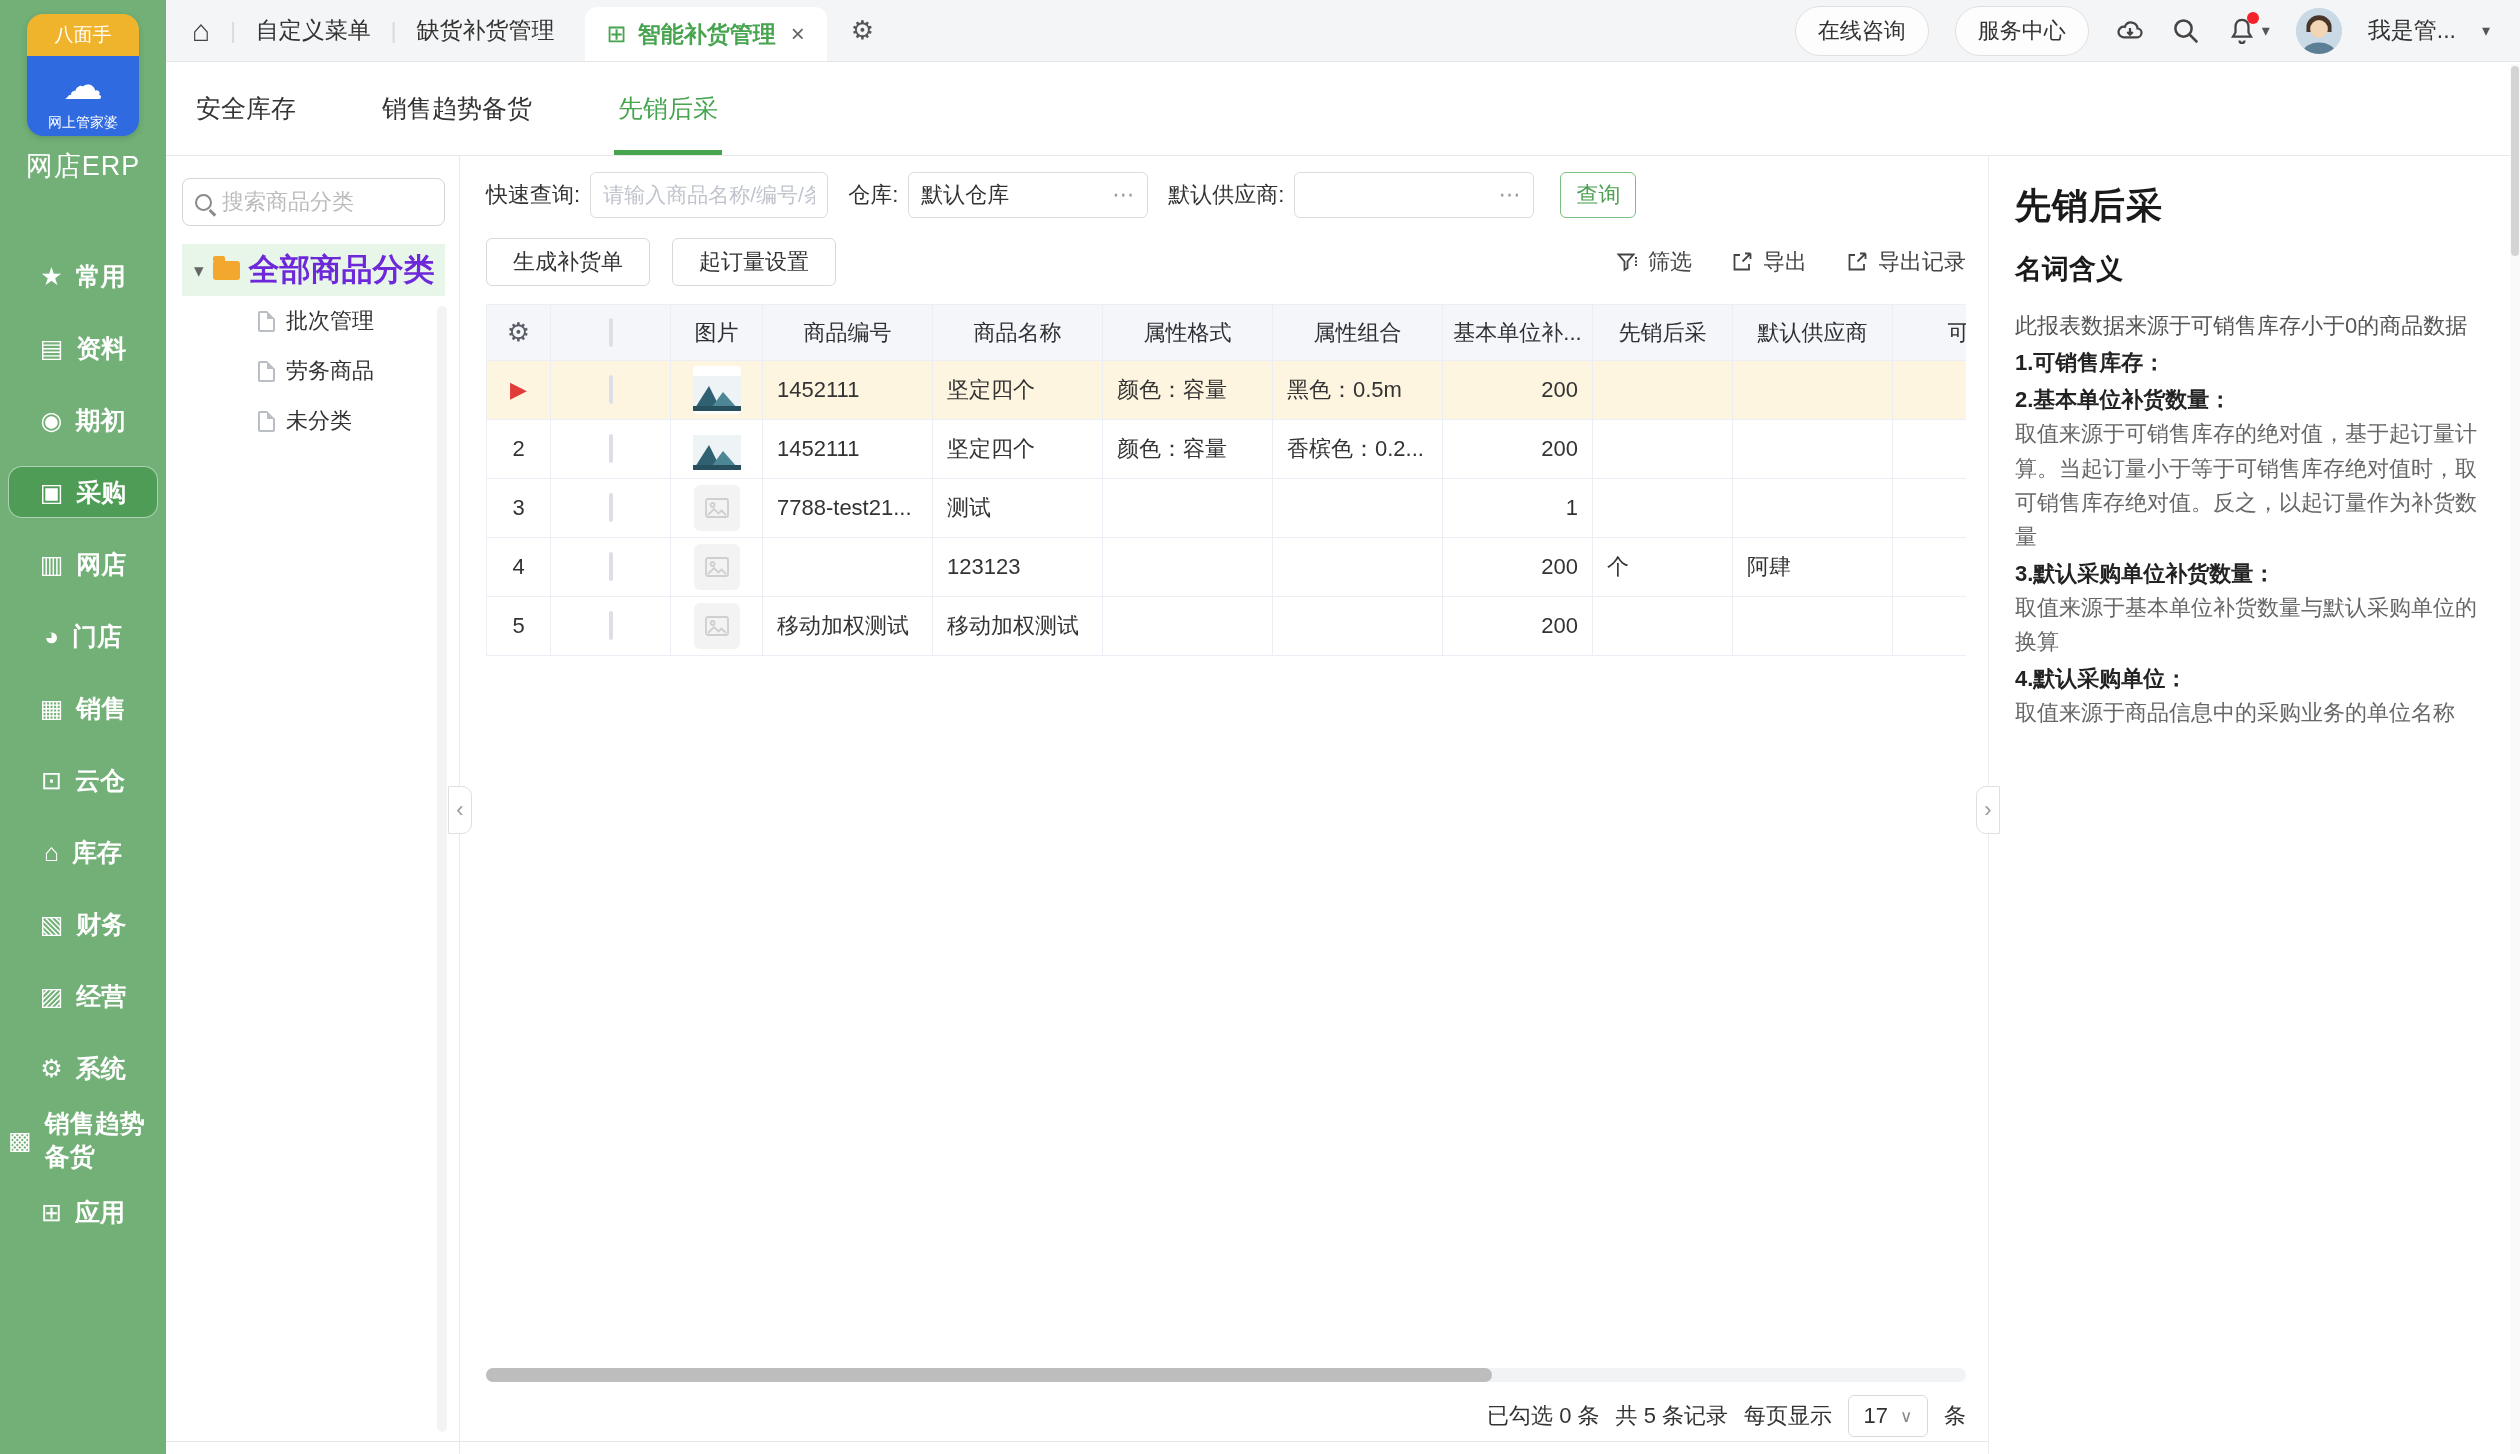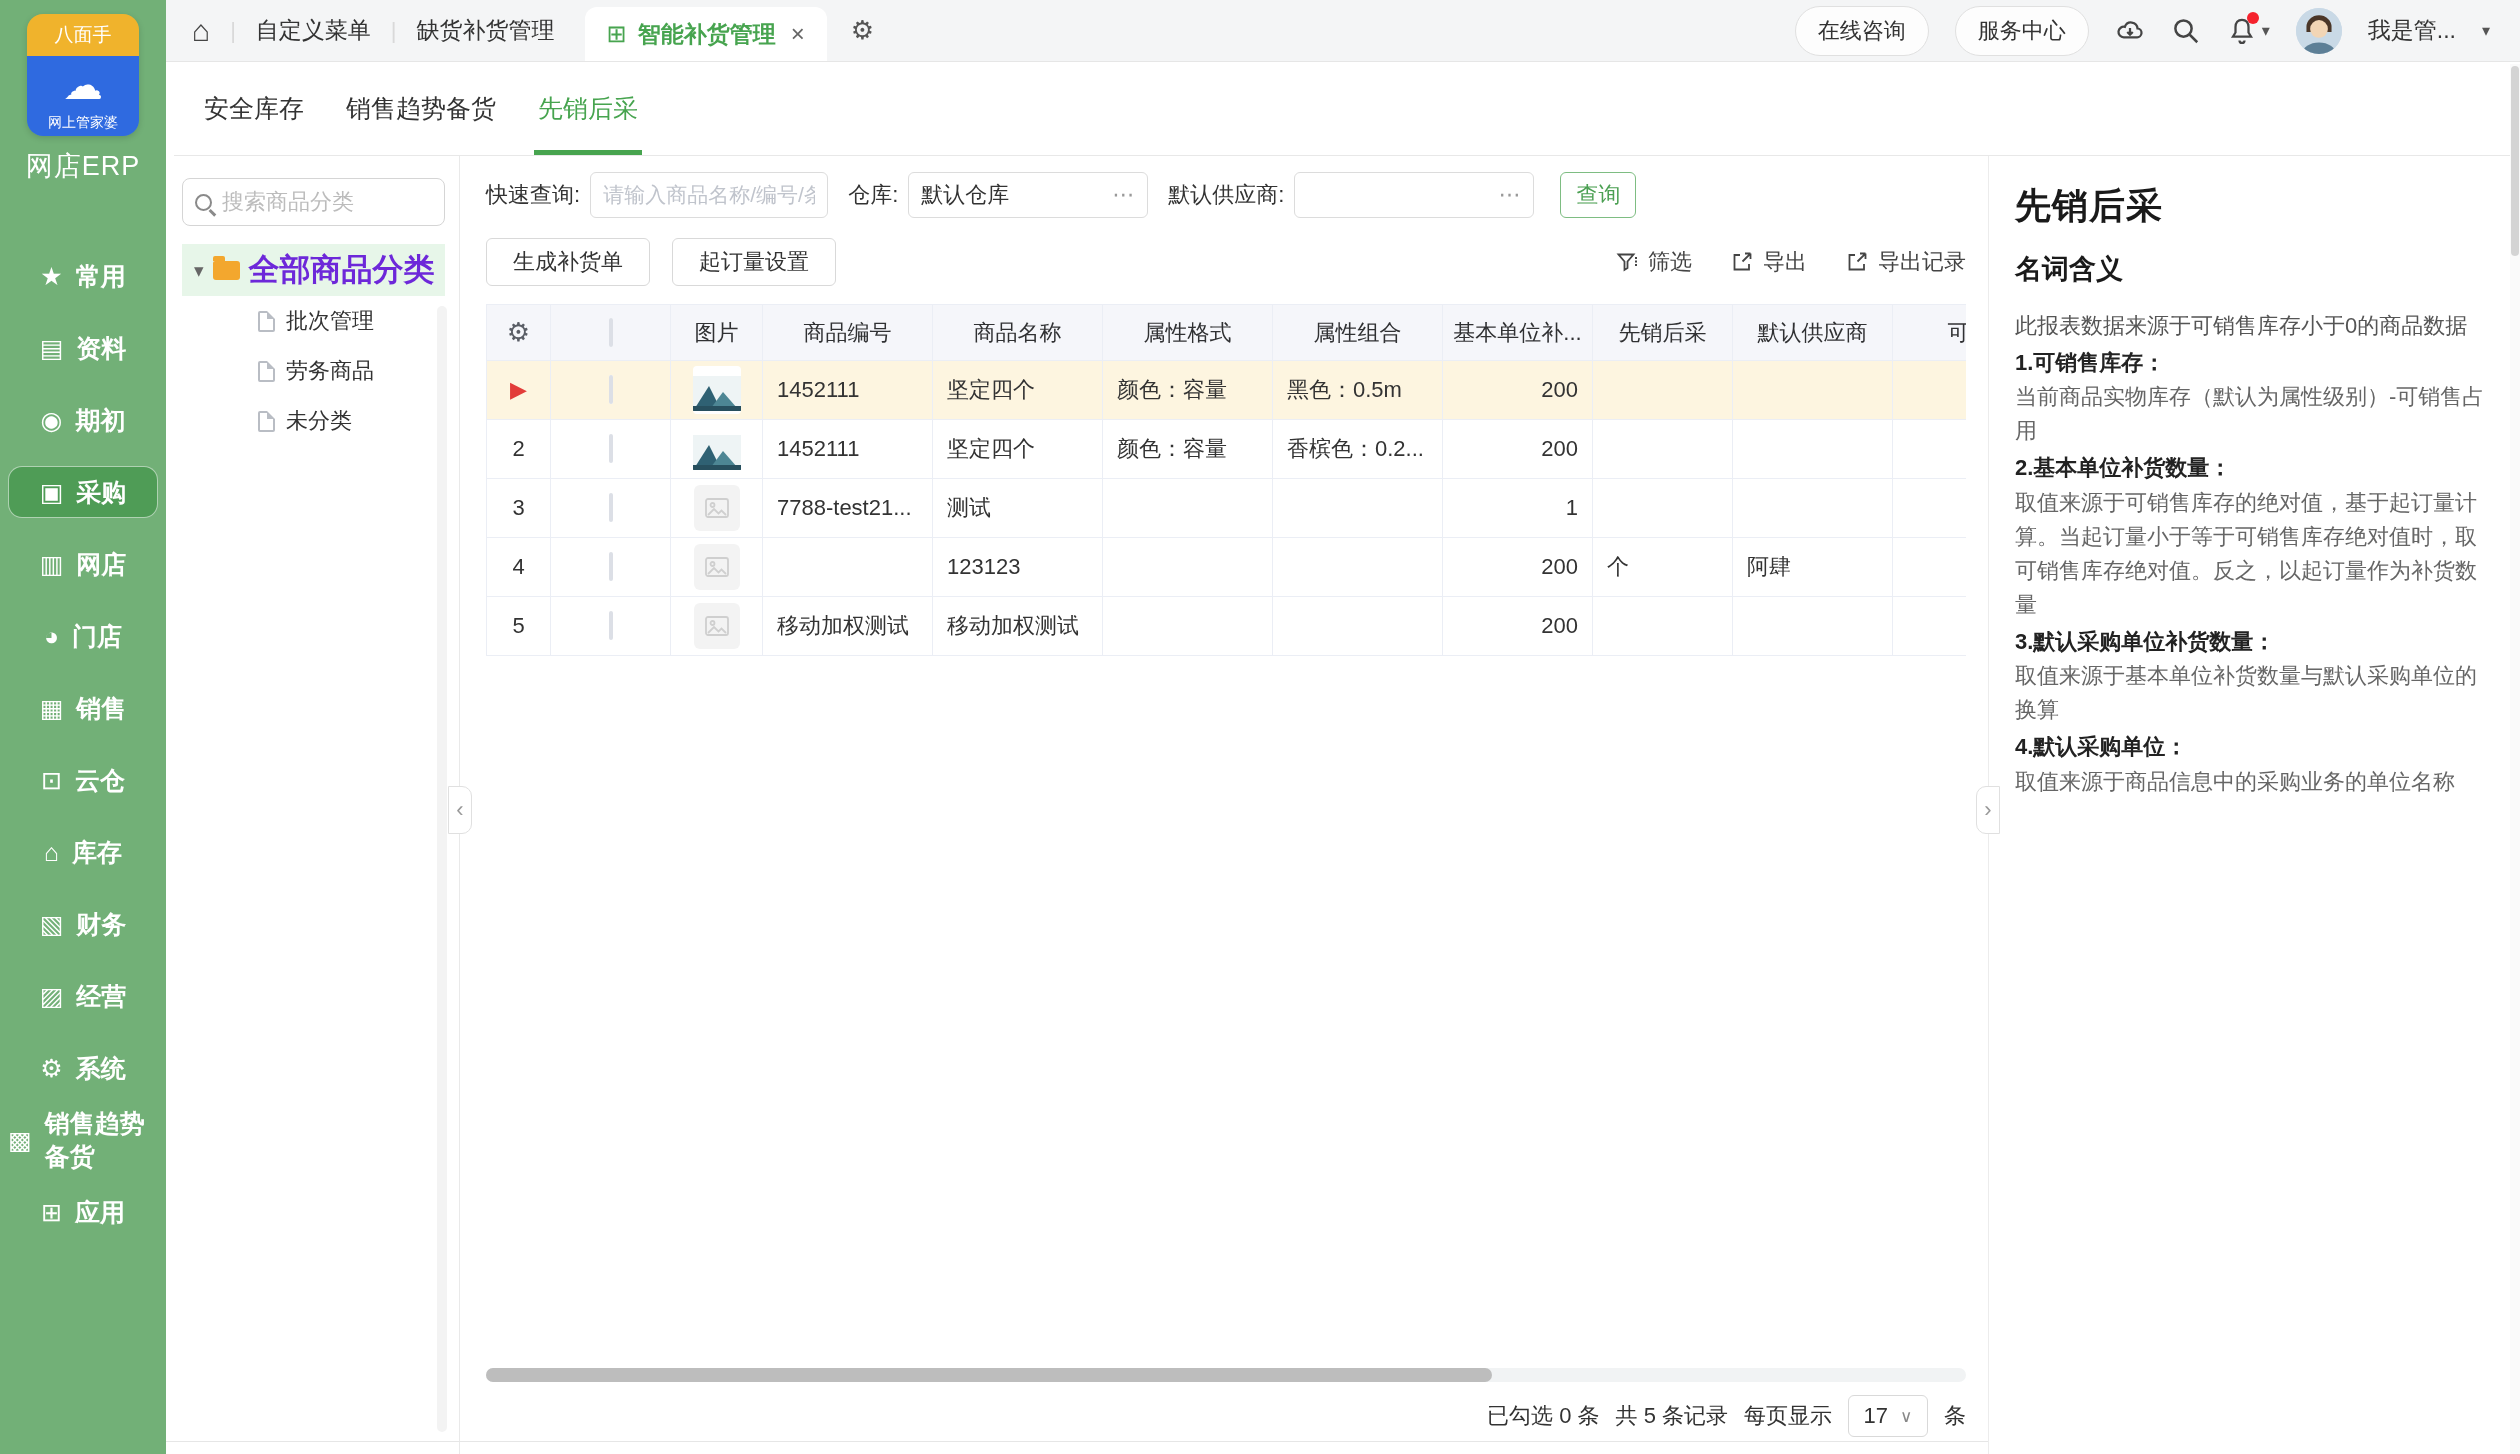--- a/index.html
+++ b/index.html
@@ -38,21 +38,21 @@
   .tb-right { margin-left:auto; display:flex; align-items:center; gap:26px; padding-right:30px; }
   .pill-btn { border:1px solid #e0e0e0; background:#fdfdfd; border-radius:999px; padding:9px 22px; font-size:22px; color:#333; cursor:pointer; white-space:nowrap; }
   .tb-ic { width:30px; height:30px; cursor:pointer; }
   .bell-wrap { position:relative; display:flex; align-items:center; gap:5px; cursor:pointer; }
   .bell-dot { position:absolute; top:-4px; left:20px; width:12px; height:12px; background:#f5222d; border-radius:50%; }
   .caret { color:#555; font-size:16px; }
   .avatar { width:46px; height:46px; border-radius:50%; overflow:hidden; background:#cfdde8; flex-shrink:0; cursor:pointer; }
   .username { font-size:23px; color:#333; white-space:nowrap; cursor:pointer; }
 
   
-  .subtab-bar { height:94px; border-bottom:1px solid #e8e8e8; display:flex; align-items:stretch; padding-left:30px; gap:42px; flex-shrink:0; background:#fff;margin-left:8px; }
+  .subtab-bar { height:94px; border-bottom:1px solid #e8e8e8; display:flex; align-items:stretch; padding-left:30px; gap:86px; flex-shrink:0; background:#fff; }
   .subtab { display:flex; align-items:center; font-size:25px; color:#333; position:relative; cursor:pointer; }
   .subtab.active { color:#47a44f; }
   .subtab.active::after { content:''; position:absolute; bottom:0; left:-4px; right:-4px; height:5px; background:#47a44f; }
 
   
   .content-row { flex:1; display:flex; min-height:0; }
 
   
   .tree-panel { width:294px; border-right:1px solid #e9e9e9; padding:22px 14px 0 16px; position:relative; flex-shrink:0; }
   .search-box { height:48px; border:1px solid #d5d5d5; border-radius:8px; display:flex; align-items:center; gap:10px; padding:0 12px; }
@@ -477,21 +477,20 @@
       </div>
 
     </section>
 
     <aside class="right-panel">
       <div class="collapse-right">›</div>
       <h1 class="help-title">先销后采</h1>
       <h2 class="help-sub">名词含义</h2>
       <p class="help-intro">此报表数据来源于可销售库存小于0的商品数据</p>
       <p class="help-term">1.可销售库存：</p>
-      <p class="help-desc">当前商品实物库存（默认为属性级别）-可销售占用</p>
       <p class="help-term">2.基本单位补货数量：</p>
       <p class="help-desc">取值来源于可销售库存的绝对值，基于起订量计算。当起订量小于等于可销售库存绝对值时，取可销售库存绝对值。反之，以起订量作为补货数量</p>
       <p class="help-term">3.默认采购单位补货数量：</p>
       <p class="help-desc">取值来源于基本单位补货数量与默认采购单位的换算</p>
       <p class="help-term">4.默认采购单位：</p>
       <p class="help-desc">取值来源于商品信息中的采购业务的单位名称</p>
     </aside>
 
   </div>
 </div>

